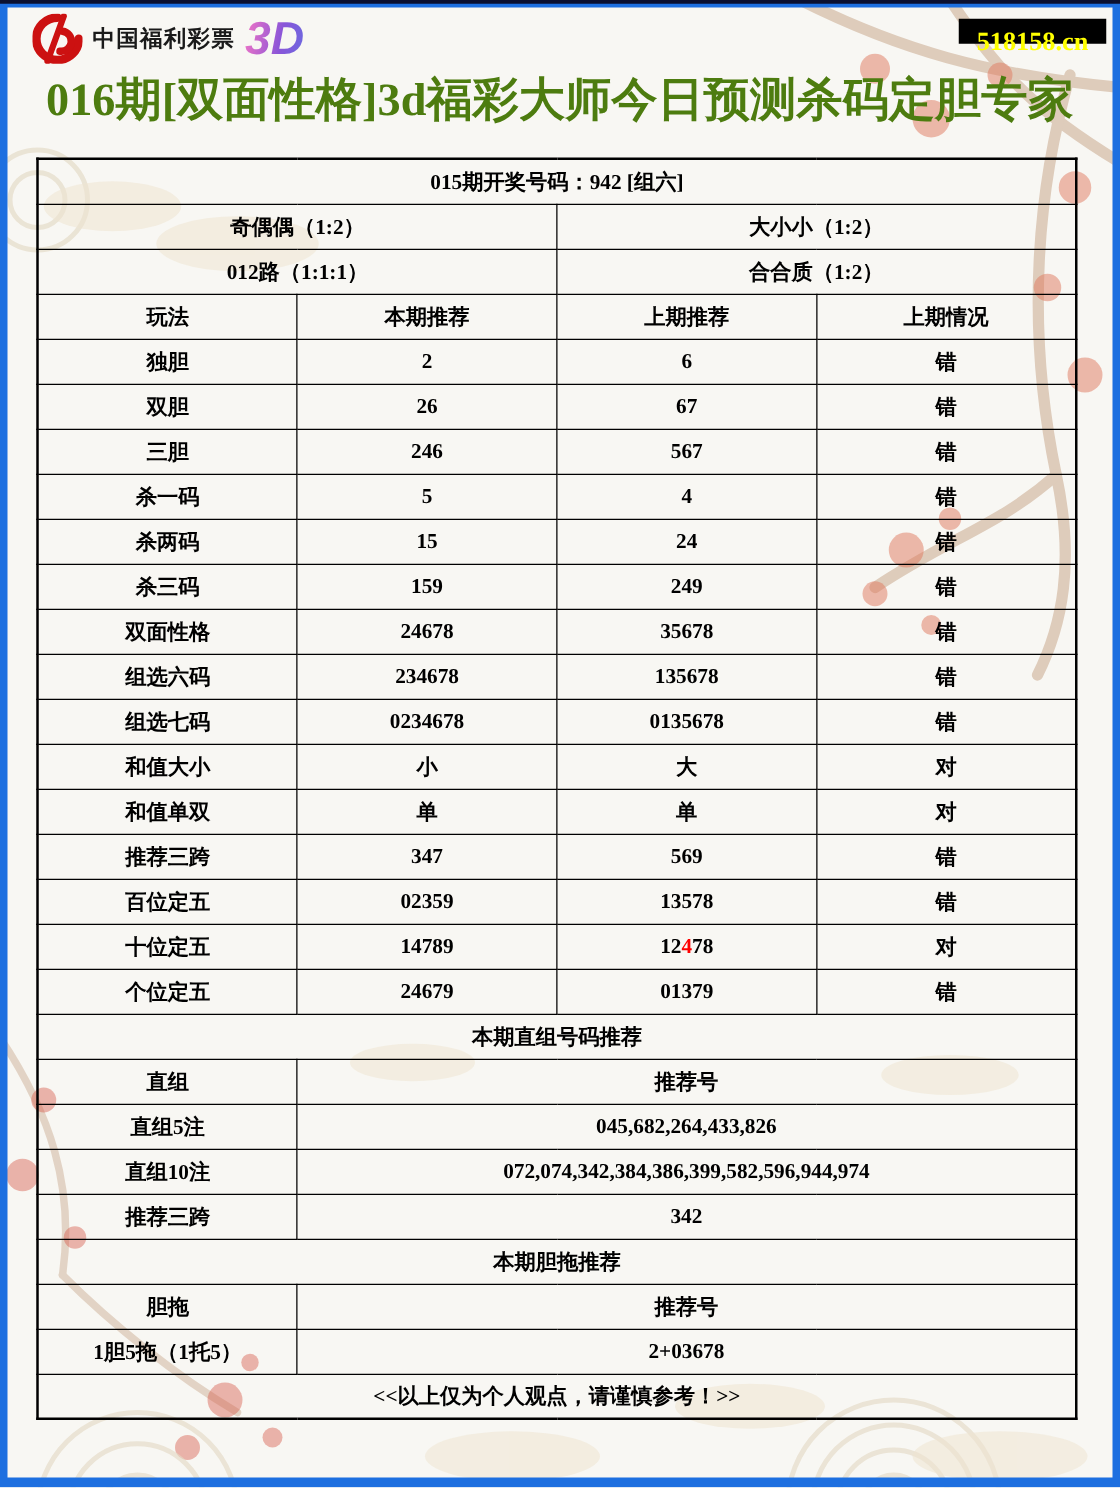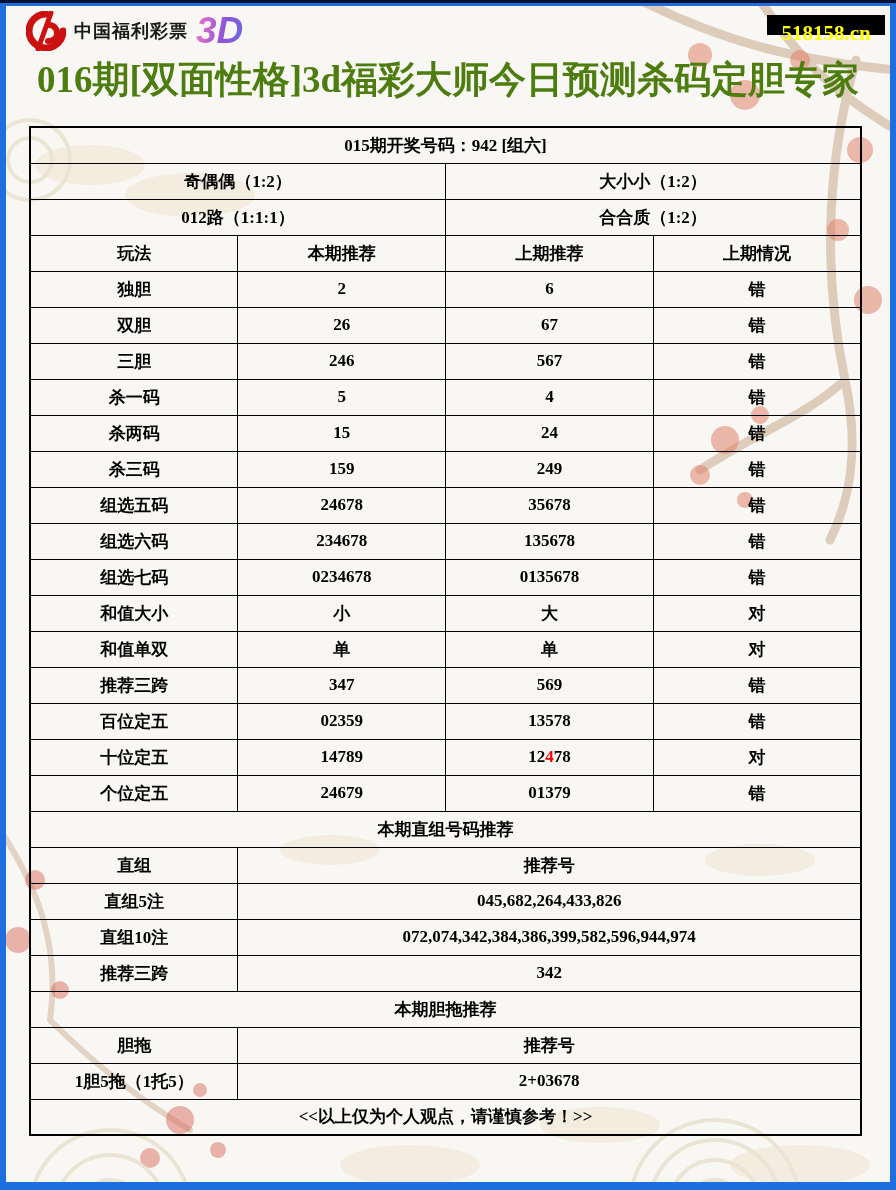--- a/index.html
+++ b/index.html
@@ -168,21 +168,21 @@
           <td>24</td>
           <td>错</td>
         </tr>
         <tr>
           <td>杀三码</td>
           <td>159</td>
           <td>249</td>
           <td>错</td>
         </tr>
         <tr>
-          <td>组选五码</td>
+          <td>双面性格</td>
           <td>24678</td>
           <td>35678</td>
           <td>错</td>
         </tr>
         <tr>
           <td>组选六码</td>
           <td>234678</td>
           <td>135678</td>
           <td>错</td>
         </tr>

